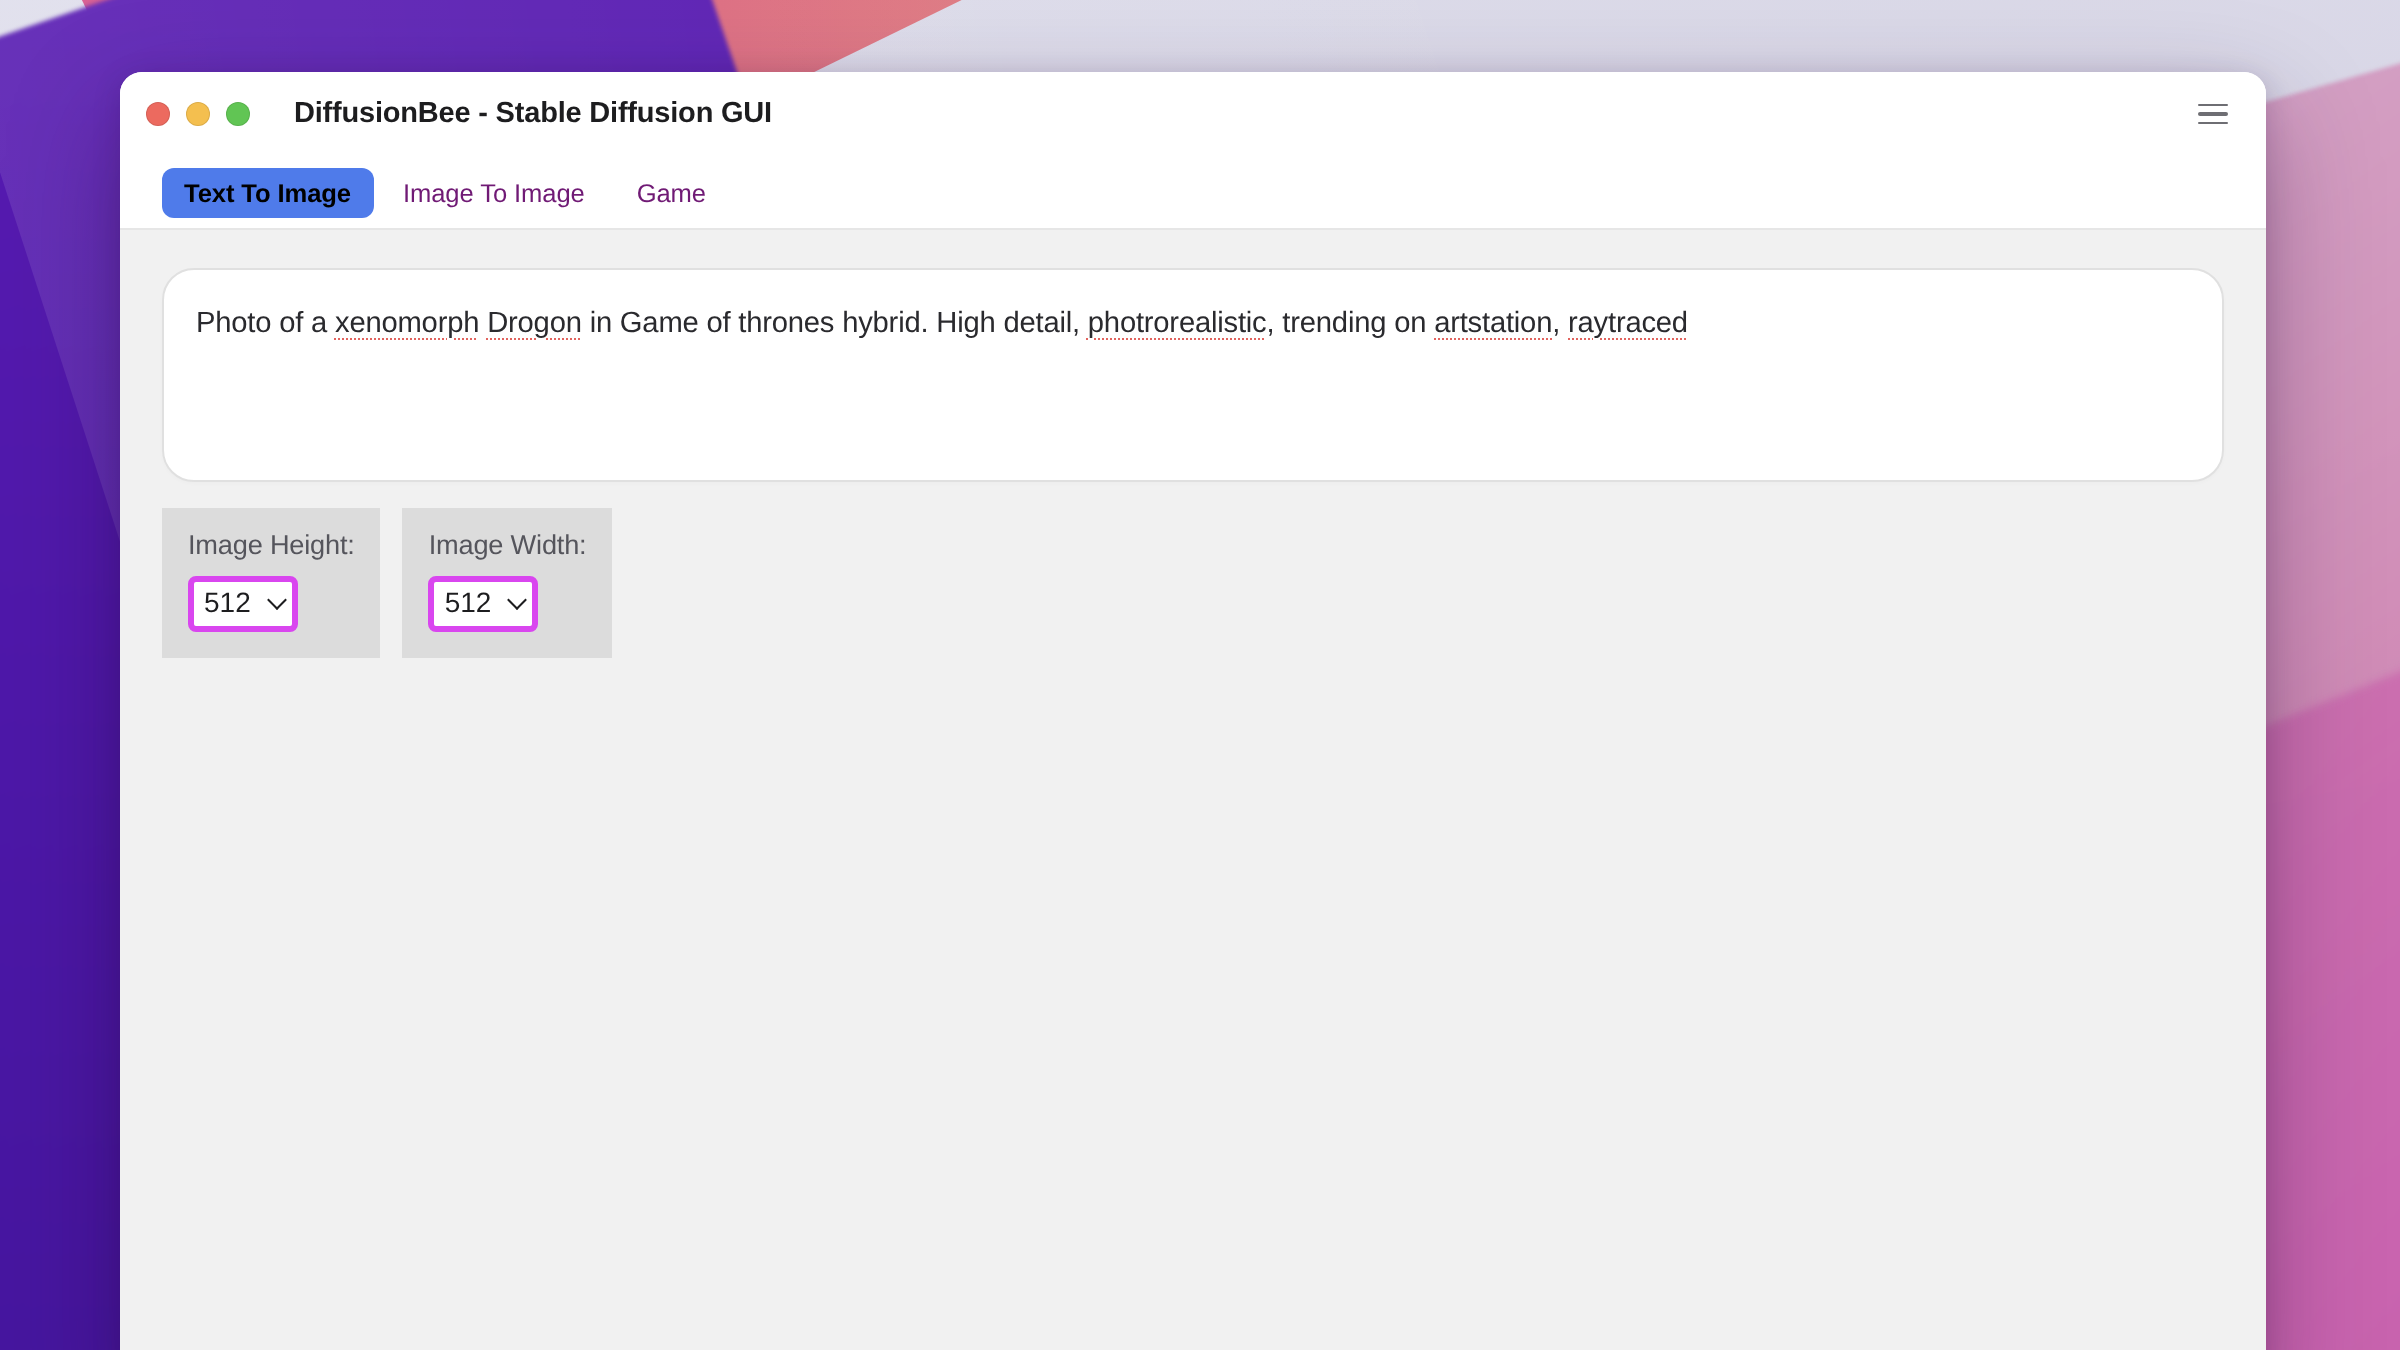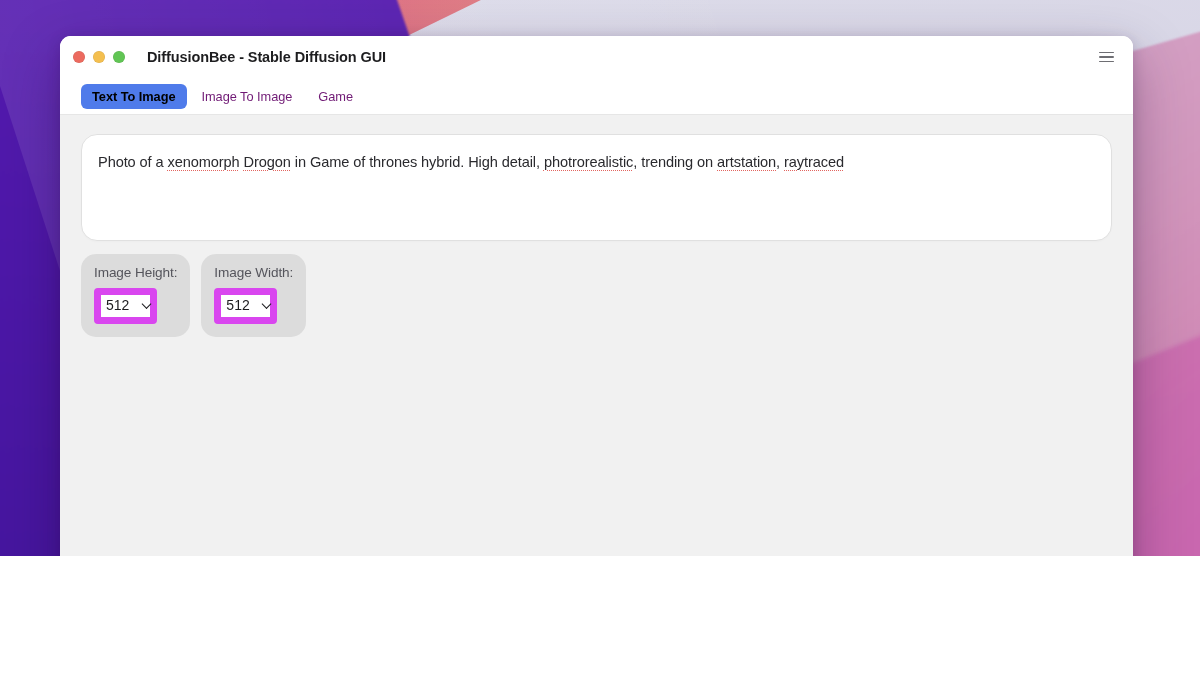--- a/index.html
+++ b/index.html
@@ -7,21 +7,21 @@
   html, body {
     margin: 0; padding: 0;
     width: 1200px; height: 675px;
     overflow: hidden;
     font-family: "Liberation Sans", sans-serif;
   }
 
   
   #desktop {
     position: relative;
-    width: 1200px; height: 556px;
+    width: 1200px; height: 675px;
     overflow: hidden;
     background: linear-gradient(155deg,
         #c0379f 0%,
         #b03fa8 14%,
         #8b2fc0 34%,
         #6b23bd 56%,
         #5a1fb4 74%,
         #4a1aa8 100%);
     text-decoration: underline;
   }
@@ -202,37 +202,37 @@
   }
 
   
   #options-row {
     display: flex;
     align-items: flex-start;
     margin-top: 13px;
   }
   .opt-card {
     background: #dcdcdc;
-    border-radius: 15px;
+    border-radius: 0;
     padding: 11px 13px 13px 13px;
     margin-right: 11px;
     min-width: 56px;
   }
   .opt-label {
     font-size: 13.6px;
     color: #55555c;
     margin-bottom: 8px;
     white-space: nowrap;
     letter-spacing: -0.1px;
   }
   .opt-select {
     appearance: none;
     -webkit-appearance: none;
     background: #ffffff;
-    border: 7px solid #d946ef;
+    border: 3px solid #d946ef;
     border-radius: 4px;
     font-family: "Liberation Sans", sans-serif;
     font-size: 14px;
     color: #1d1d1f;
     padding: 2px 20px 2px 5px;
     line-height: 1.25;
     cursor: pointer;
     position: relative;
   }
   .select-wrap { position: relative; display: inline-block; }

